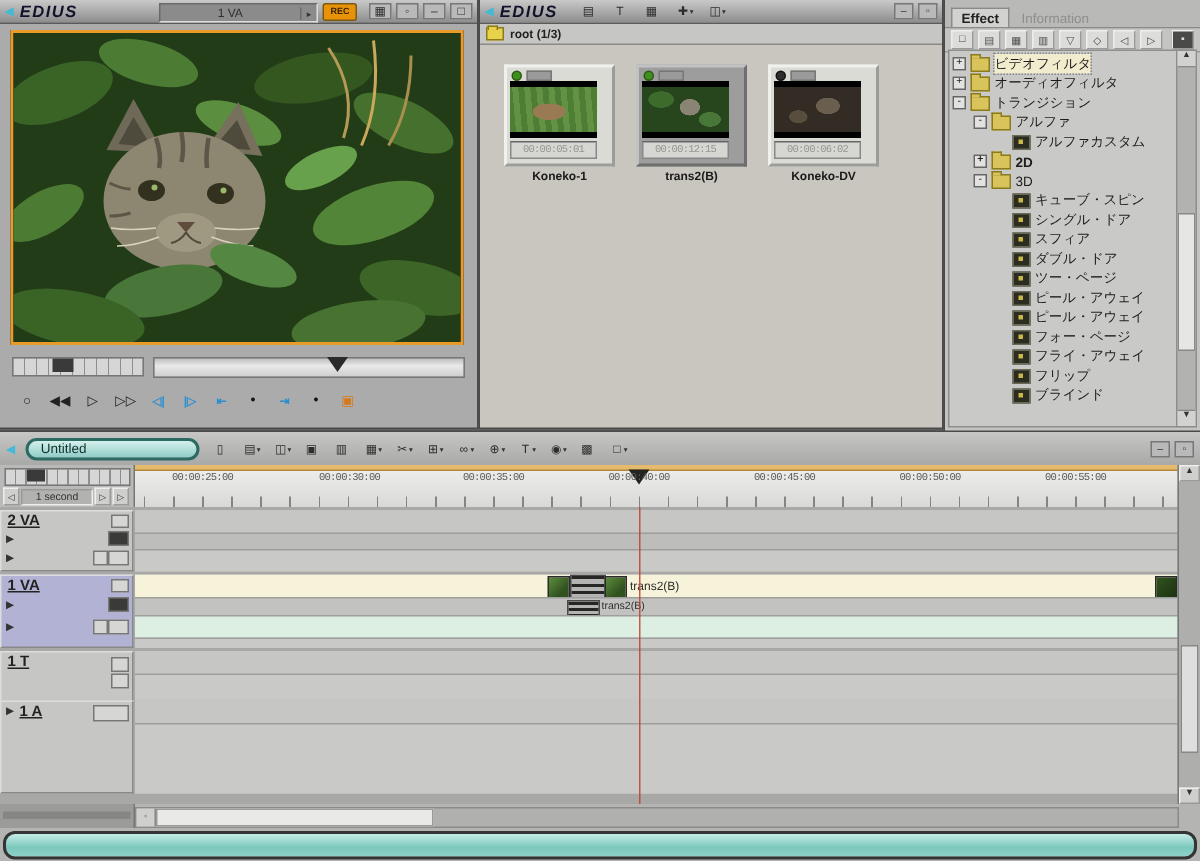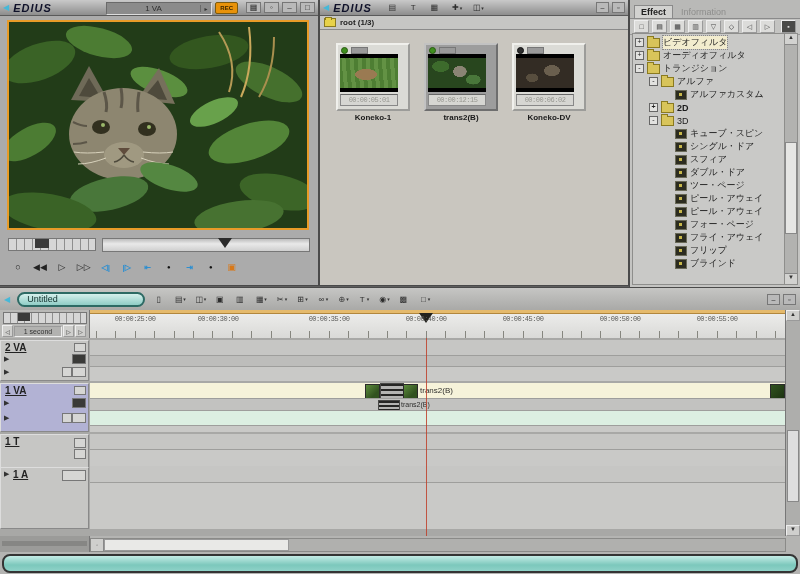--- a/index.html
+++ b/index.html
@@ -125,21 +125,21 @@
   .fx-scroll{position:absolute;right:2px;top:33px;width:12px;bottom:3px;background:#b2b2b0;
     border:1px solid #8e8e8c;}
   .fx-scroll .arr{height:10px;font-size:6px;text-align:center;color:#333;background:#d2d2d0;
     border-bottom:1px solid #888;}
   .fx-scroll .arr.bottom{position:absolute;bottom:0;left:0;right:0;border-top:1px solid #888;border-bottom:none;}
   .fx-thumb{position:absolute;left:0;right:0;top:108px;height:90px;background:#e6e6e4;border:1px solid #888;}
   
   #timeline{left:0;top:288px;width:800px;height:286px;background:#b4b4b2;}
   .tl-toolbar{height:22px;display:flex;align-items:center;gap:7px;padding:0 4px;
     background:linear-gradient(#c6c6c4,#a9a9a7);border-bottom:1px solid #777;}
-  .seq-tab{width:128px;height:15px;background:linear-gradient(#d5f0ec,#8fcdc6);
+  .seq-tab{width:116px;height:15px;background:linear-gradient(#d5f0ec,#8fcdc6);
     border:2px solid #2d6a64;border-radius:8px;font-size:9px;color:#10302c;
     display:flex;align-items:center;padding-left:8px;box-sizing:border-box;}
   .tl-ruler-row{position:absolute;left:0;top:22px;height:28px;right:0;}
   .tl-corner{position:absolute;left:0;top:0;width:89px;height:28px;background:#b9b9b7;
     border-right:1px solid #777;border-bottom:1px solid #777;}
   .zoom-seg{position:absolute;left:3px;top:2px;width:82px;height:10px;border:1px solid #777;
     background:repeating-linear-gradient(90deg,#d6d6d6 0 6px,#8e8e8e 6px 7px);}
   .zoom-seg-pos{position:absolute;left:14px;top:0;width:12px;height:8px;background:#3a3a3a;}
   .zoom-ctrl{position:absolute;left:2px;top:15px;display:flex;gap:1px;align-items:center;}
   .zc-btn{width:9px;height:10px;background:#cfcfcd;border:1px outset #eee;font-size:6px;
@@ -623,21 +623,21 @@
       </div>
     </div>
     <div class="tl-ruler">
 
       <div class="orange-strip"></div>
       <div class="ticks"></div>
       <div class="playhead-tri"></div>
 
         <span class="ruler-label" style="left: 45px;">00:00:25:00</span>
 
-        <span class="ruler-label" style="left: 128px;">00:00:30:00</span>
+        <span class="ruler-label" style="left: 143px;">00:00:30:00</span>
 
         <span class="ruler-label" style="left: 239px;">00:00:35:00</span>
 
         <span class="ruler-label" style="left: 336px;">00:00:40:00</span>
 
         <span class="ruler-label" style="left: 433px;">00:00:45:00</span>
 
         <span class="ruler-label" style="left: 530px;">00:00:50:00</span>
 
         <span class="ruler-label" style="left: 627px;">00:00:55:00</span>

